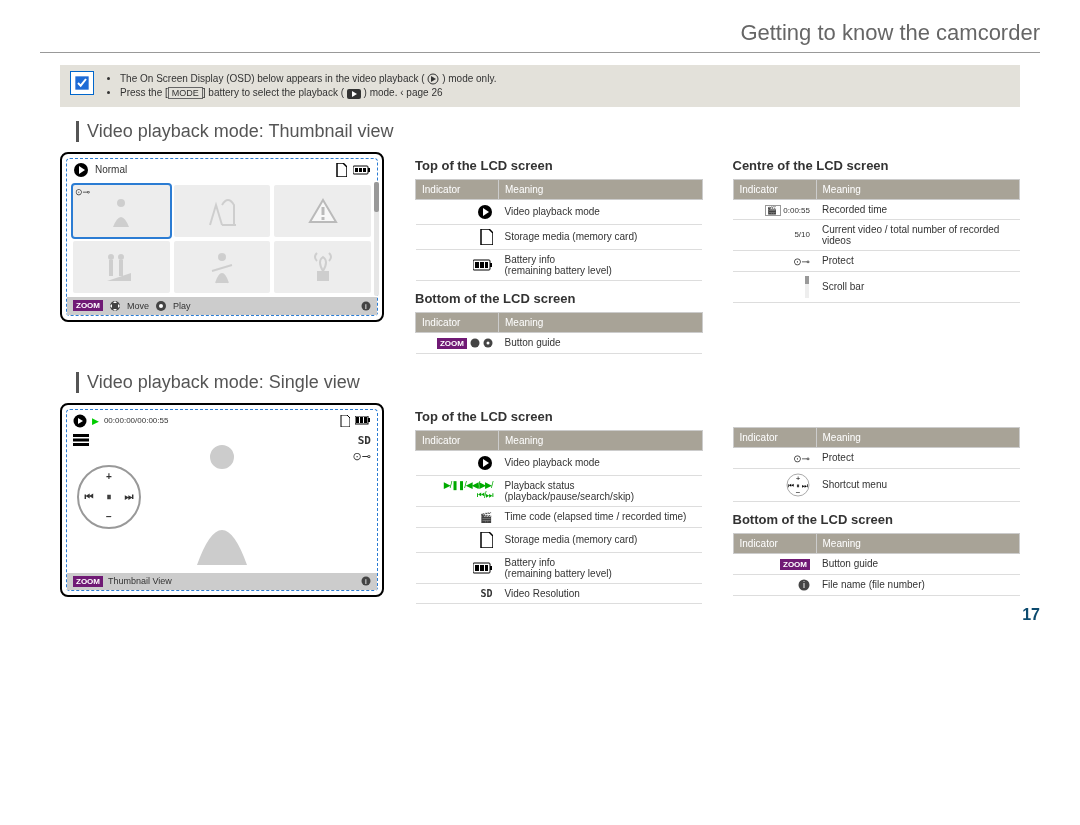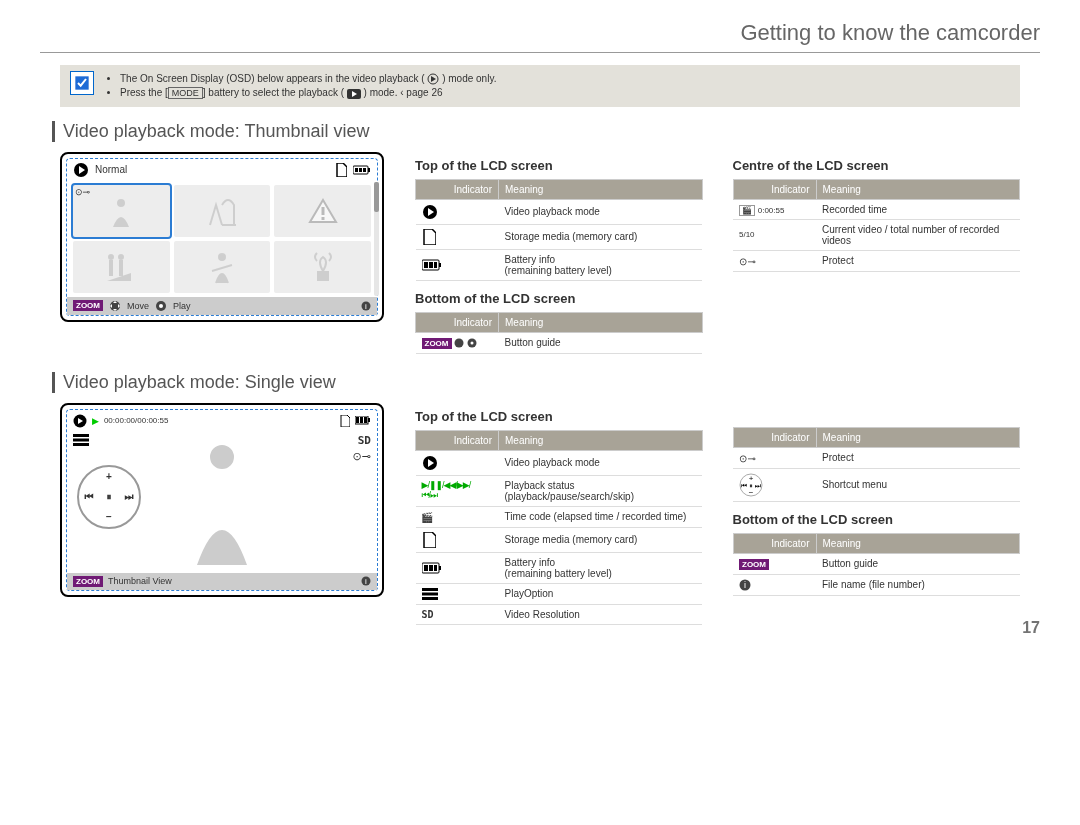--- a/index.html
+++ b/index.html
@@ -49,21 +49,21 @@
     padding: 0 3px;
     font-size: 9px;
     font-weight: normal;
   }
   .section-heading {
     border-left: 3px solid #555;
     padding-left: 8px;
     font-size: 18px;
     font-weight: normal;
     color: #555;
-    margin: 8px 0 10px 12px;
+    margin: 8px 0 10px 36px;
   }
   .content-row {
     display: flex;
     gap: 20px;
     margin-left: 20px;
     margin-right: 20px;
   }
   .lcd-col { width: 335px; flex-shrink: 0; }
   .tables-col { flex: 1; display: flex; gap: 30px; }
   .tables-sub { flex: 1; }
@@ -79,49 +79,49 @@
     margin-bottom: 10px;
   }
   table.ind th {
     background: #a8a397;
     color: #fff;
     font-weight: normal;
     padding: 4px 6px;
     text-align: left;
     border: 1px solid #ccc;
   }
-  table.ind th:first-child { width: 70px; text-align: right; }
+  table.ind th:first-child { width: 70px; text-align: left; }
   table.ind td {
     border-bottom: 1px solid #ddd;
     padding: 4px 6px;
     vertical-align: middle;
   }
-  table.ind td:first-child { text-align: left; }
+  table.ind td:first-child { text-align: right; }
   .ico {
     display: inline-flex;
     align-items: center;
     justify-content: center;
     vertical-align: middle;
   }
   .ico svg { display: block; }
   .zoom-tag {
     background: #701a75;
     color: #fff;
     font-size: 8px;
     font-weight: bold;
     padding: 1px 3px;
     display: inline-block;
   }
   .page-num {
     position: absolute;
-    bottom: 18px;
+    bottom: 10px;
     right: 40px;
     font-size: 16px;
     font-weight: bold;
-    color: #737373;
+    color: #0c4a6e;
   }
   
   .lcd {
     border: 2px solid #000;
     border-radius: 8px;
     width: 320px;
     background: #fff;
     position: relative;
     overflow: hidden;
     margin-bottom: 6px;
@@ -402,20 +402,29 @@
               <td>Recorded time</td>
             </tr>
         <tr>
               <td class="tiny">5/10</td>
               <td>Current video / total number of recorded videos</td>
             </tr>
         <tr>
               <td><span class="ico">⊙⊸</span></td>
               <td>Protect</td>
             </tr>
+        <tr>
+              <td><span class="ico">
+                  <svg width="6" height="22">
+                    <rect x="1" y="0" width="4" height="22" fill="#eee"></rect>
+                    <rect x="1" y="0" width="4" height="8" fill="#999"></rect>
+                  </svg>
+                </span></td>
+              <td>Scroll bar</td>
+            </tr>
       </tbody>
         </table>
     </div>
   </div>
 </div>
 
 <div class="section-heading">Video playback mode: Single view</div>
 
 <div class="content-row">
   <div class="lcd-col">
@@ -535,30 +544,20 @@
                     <rect x="17" y="4" width="2" height="4" fill="#000"></rect>
                     <rect x="2" y="3" width="4" height="6" fill="#000"></rect>
                     <rect x="7" y="3" width="4" height="6" fill="#000"></rect>
                     <rect x="12" y="3" width="3" height="6" fill="#000"></rect>
                   </svg>
                 </span></td>
               <td style="white-space:pre-line">Battery info
 (remaining battery level)</td>
             </tr>
         <tr>
-              <td><span class="ico">
-                  <svg width="16" height="12">
-                    <rect x="0" y="0" width="16" height="3" fill="#000"></rect>
-                    <rect x="0" y="4.5" width="16" height="3" fill="#000"></rect>
-                    <rect x="0" y="9" width="16" height="3" fill="#000"></rect>
-                  </svg>
-                </span></td>
-              <td>PlayOption</td>
-            </tr>
-        <tr>
               <td><span style="font-family:monospace;font-weight:bold">SD</span></td>
               <td>Video Resolution</td>
             </tr>
       </tbody>
         </table>
     </div>
 
     <div class="tables-sub">
       <table class="ind" style="margin-top:24px">
         <tbody>

